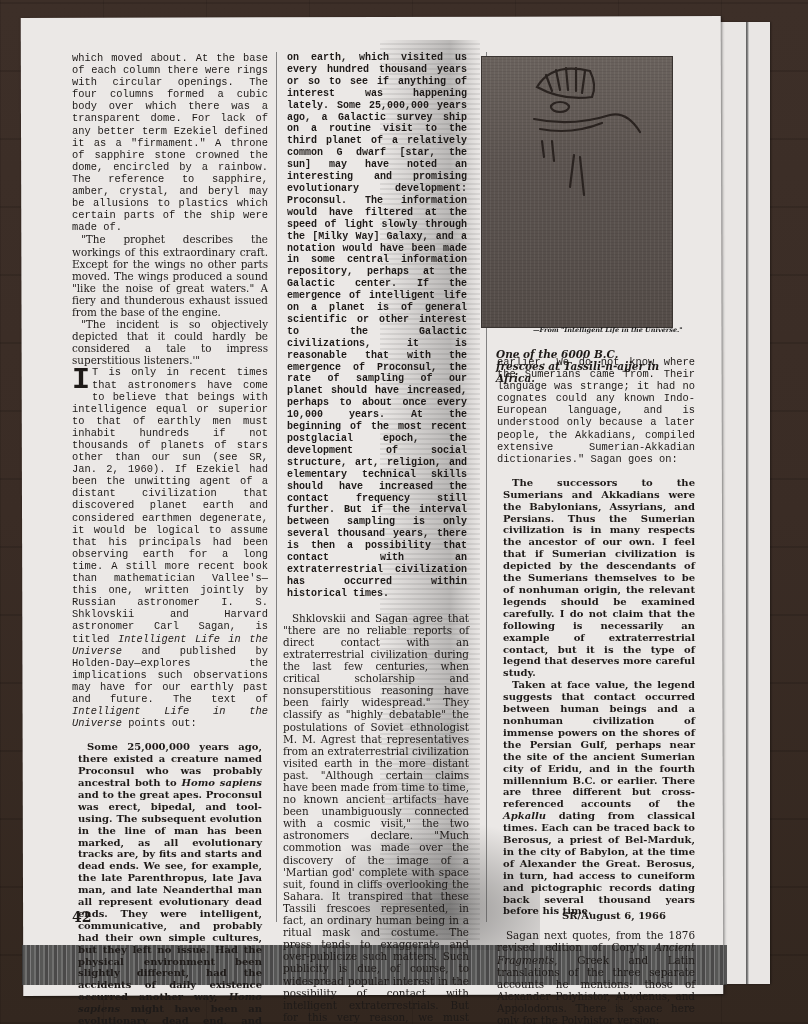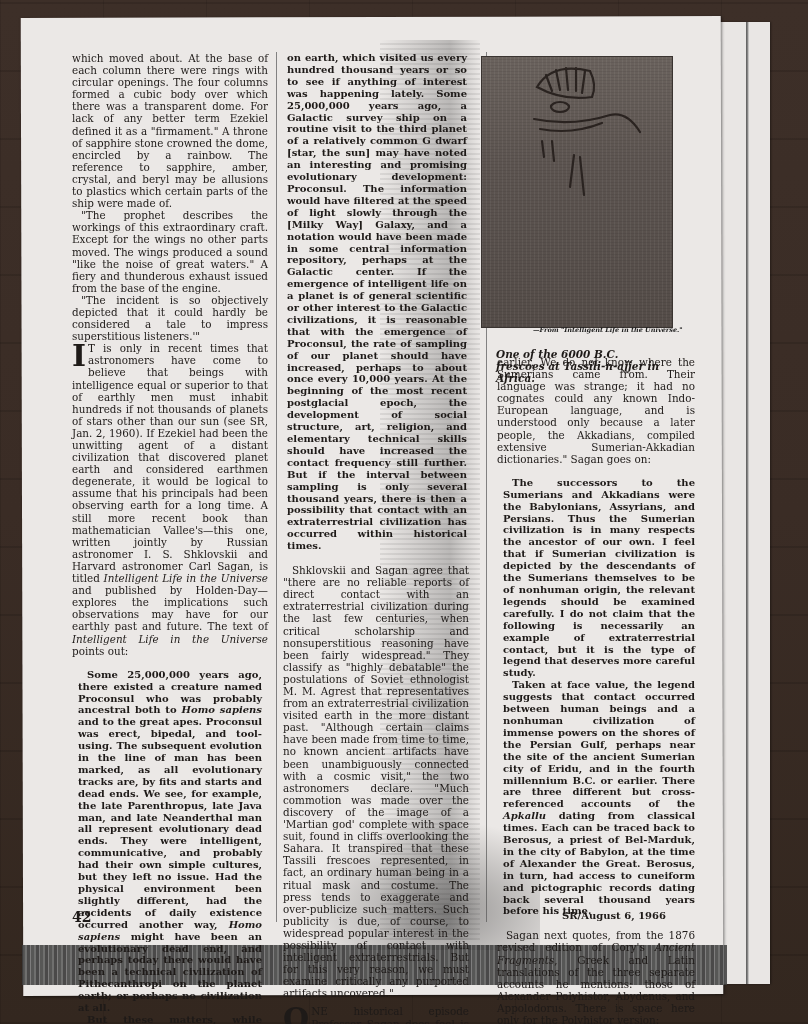--- a/index.html
+++ b/index.html
@@ -38,21 +38,21 @@
     }
     .grime-bottom {
       position: absolute; left: 300px; top: 820px; width: 240px; height: 130px;
       background: radial-gradient(ellipse at 60% 70%, rgba(40,40,40,0.45), transparent 70%);
     }
     .col {
       position: absolute; top: 52px; font-size: 10.4px; line-height: 12.1px;
       color: #1e1a18; text-align: justify; hyphens: manual;
     }
     .col p { margin: 0; text-indent: 9px; }
-    .col p.noind { text-indent: 0; }
+    .col p.noind { text-indent: 0; font-family: Liberation Mono, monospace; }
     .col .quote { margin: 0 6px 0 6px; font-size: 10px; line-height: 11.9px; font-weight: bold; }
     .col .gap { height: 12px; }
     .col1 { left: 72px; width: 196px; }
     .col2 { left: 283px; width: 186px; }
     .col3 { left: 497px; width: 198px; top: 356px; }
     .dropcap { float: left; font-size: 30px; line-height: 24px; font-weight: bold; margin: 2px 2px 0 0; }
     .col-rule { position: absolute; width: 1px; background: #555; opacity: .7; }
     .figure {
       position: absolute; left: 481px; top: 56px; width: 190px; height: 270px;
       background:

